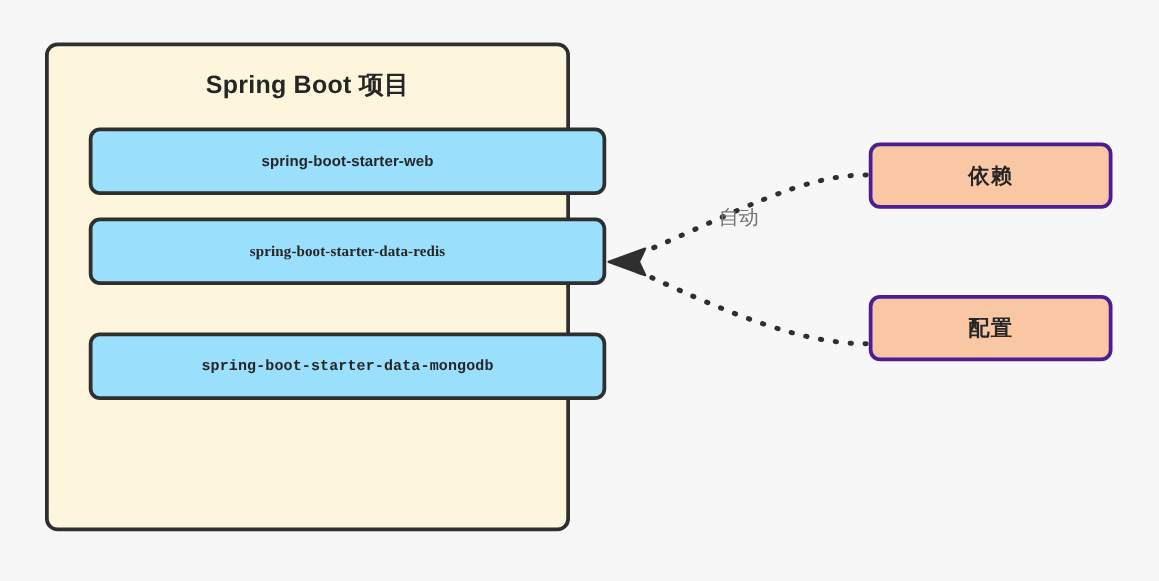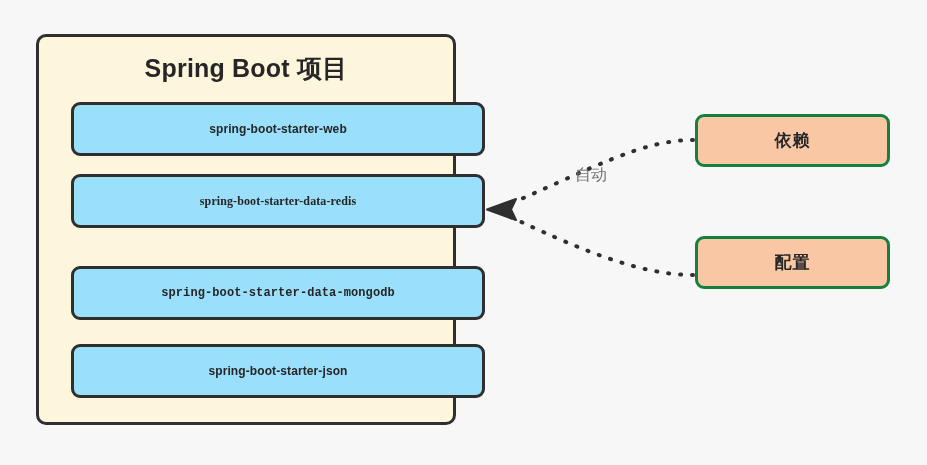--- a/index.html
+++ b/index.html
@@ -38,21 +38,21 @@
     border: 3px solid #2f2f2f;
     border-radius: 10px;
     box-sizing: border-box;
   }
   .group-title {
     position: absolute;
     left: 36px;
     top: 55px;
     width: 420px;
     text-align: center;
-    font-size: 25px;
+    font-size: 20px;
     font-weight: bold;
     color: #262626;
     letter-spacing: 0.2px;
     line-height: 26px;
   }
 
   
   .starter-box {
     position: absolute;
     left: 71px;
@@ -77,21 +77,21 @@
   .starter-2 { top: 266px; font-family: Liberation Mono, monospace; }
   .starter-3 { top: 344px; }
 
   
   .side-box {
     position: absolute;
     left: 695px;
     width: 195px;
     height: 53px;
     background: #fac7a5;
-    border: 3px solid #15803d;
+    border: 3px solid #4c1d95;
     border-radius: 9px;
     box-sizing: border-box;
     display: flex;
     align-items: center;
     justify-content: center;
   }
   .side-box .label {
     font-size: 17px;
     font-weight: bold;
     color: #262626;
@@ -136,23 +136,20 @@
   </div>
 
   <div class="starter-box starter-1">
     <span class="label">spring-boot-starter-data-redis</span>
   </div>
 
   <div class="starter-box starter-2">
     <span class="label">spring-boot-starter-data-mongodb</span>
   </div>
 
-  <div class="starter-box starter-3">
-    <span class="label">spring-boot-starter-json</span>
-  </div>
 
   <div class="side-box side-0">
     <span class="label">依赖</span>
   </div>
 
   <div class="side-box side-1">
     <span class="label">配置</span>
   </div>
 
   <div class="edge-label">自动</div>

